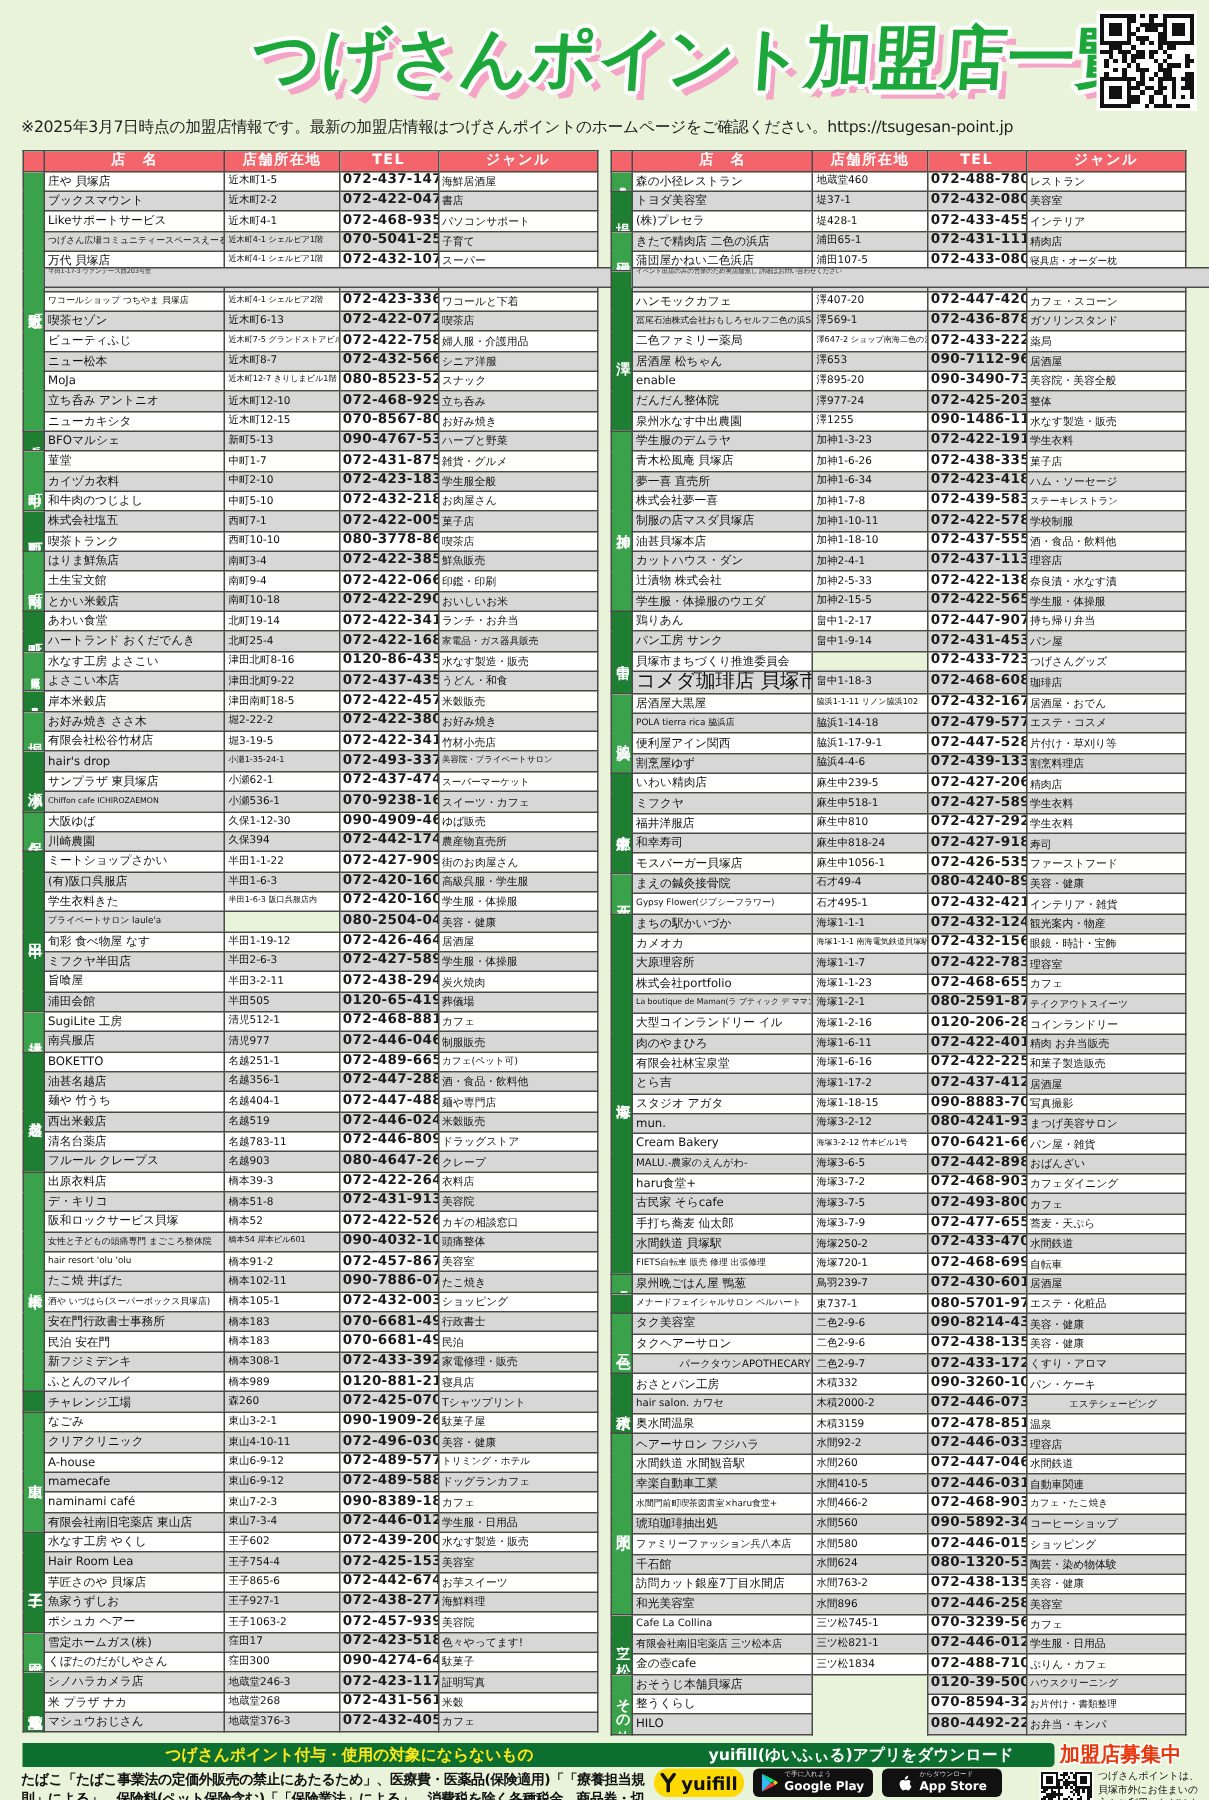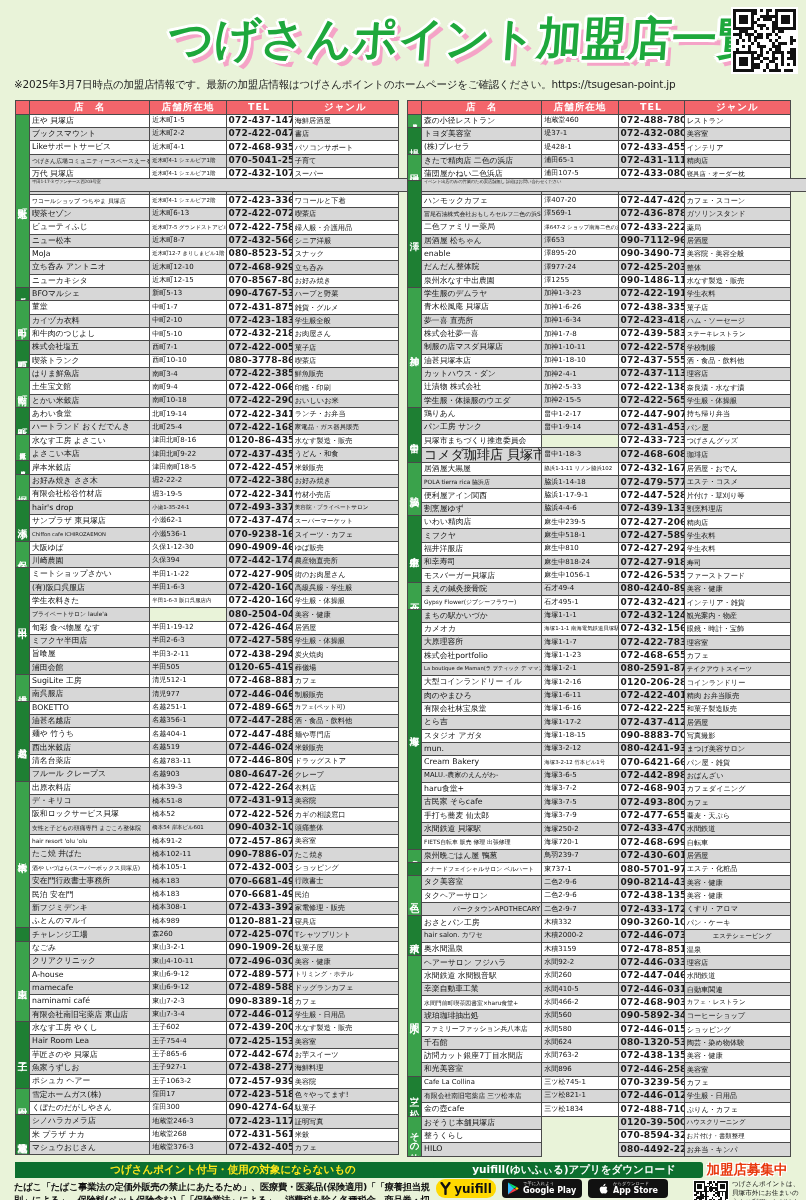--- a/index.html
+++ b/index.html
@@ -1274,21 +1274,21 @@
         <tr class="odd">
           <td class="name">幸楽自動車工業</td>
           <td class="addr">水間410-5</td>
           <td class="tel">072-446-0313</td>
           <td class="genre">自動車関連</td>
         </tr>
         <tr class="even">
           <td class="name" style="font-size: 5.9px;">水間門前町喫茶図書室×haru食堂+</td>
           <td class="addr">水間466-2</td>
           <td class="tel">072-468-9039</td>
-          <td class="genre" style="font-size: 6.4px;">カフェ・レストラン</td>
+          <td class="genre" style="font-size: 6.4px;">カフェ・たこ焼き</td>
         </tr>
         <tr class="odd">
           <td class="name">琥珀珈琲抽出処</td>
           <td class="addr">水間560</td>
           <td class="tel">090-5892-3451</td>
           <td class="genre">コーヒーショップ</td>
         </tr>
         <tr class="even">
           <td class="name" style="font-size: 6.8px;">ファミリーファッション兵八本店</td>
           <td class="addr">水間580</td>

